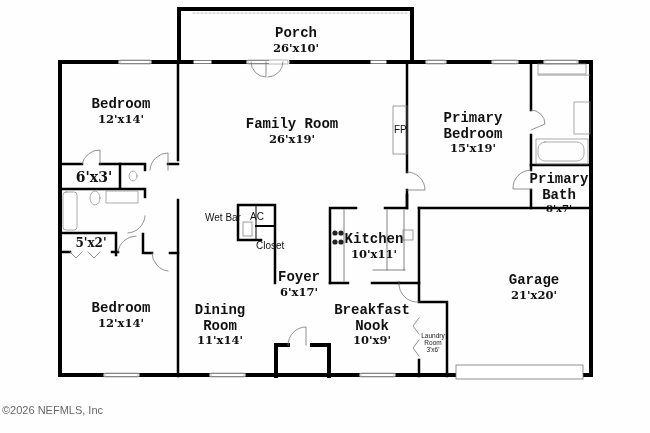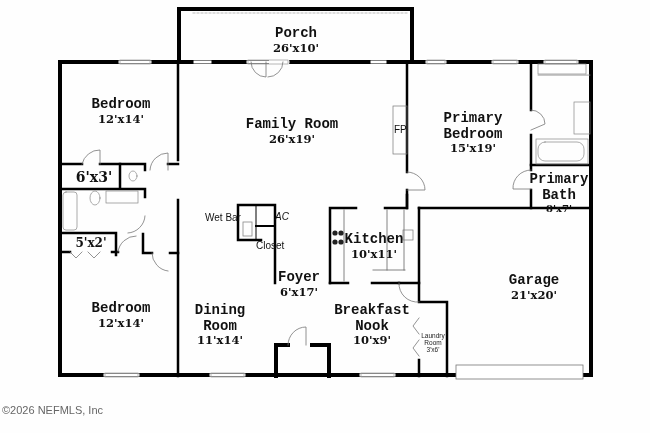--- a/index.html
+++ b/index.html
@@ -175,17 +175,17 @@
   <span class="n">Garage</span>
   <span class="d">21'x20'</span>
 </div>
 <div class="tiny" style="left:433px;top:332px;">
   <span>Laundry</span><br>
   <span>Room</span><br>
   <span>3'x6'</span>
 </div>
 
 <div class="sm" style="left:205px;top:212px;text-align:center;">Wet Bar</div>
-<div class="sm" style="left:275px;top:211px;font-style:italic;">AC</div>
+<div class="sm" style="left:250px;top:211px;">AC</div>
 <div class="sm" style="left:256px;top:240px;text-align:right;">Closet</div>
 <div class="sm" style="left:394px;top:124px;">FP</div>
 
 <div class="copy">©2026 NEFMLS, Inc</div>
 
 </body></html>

